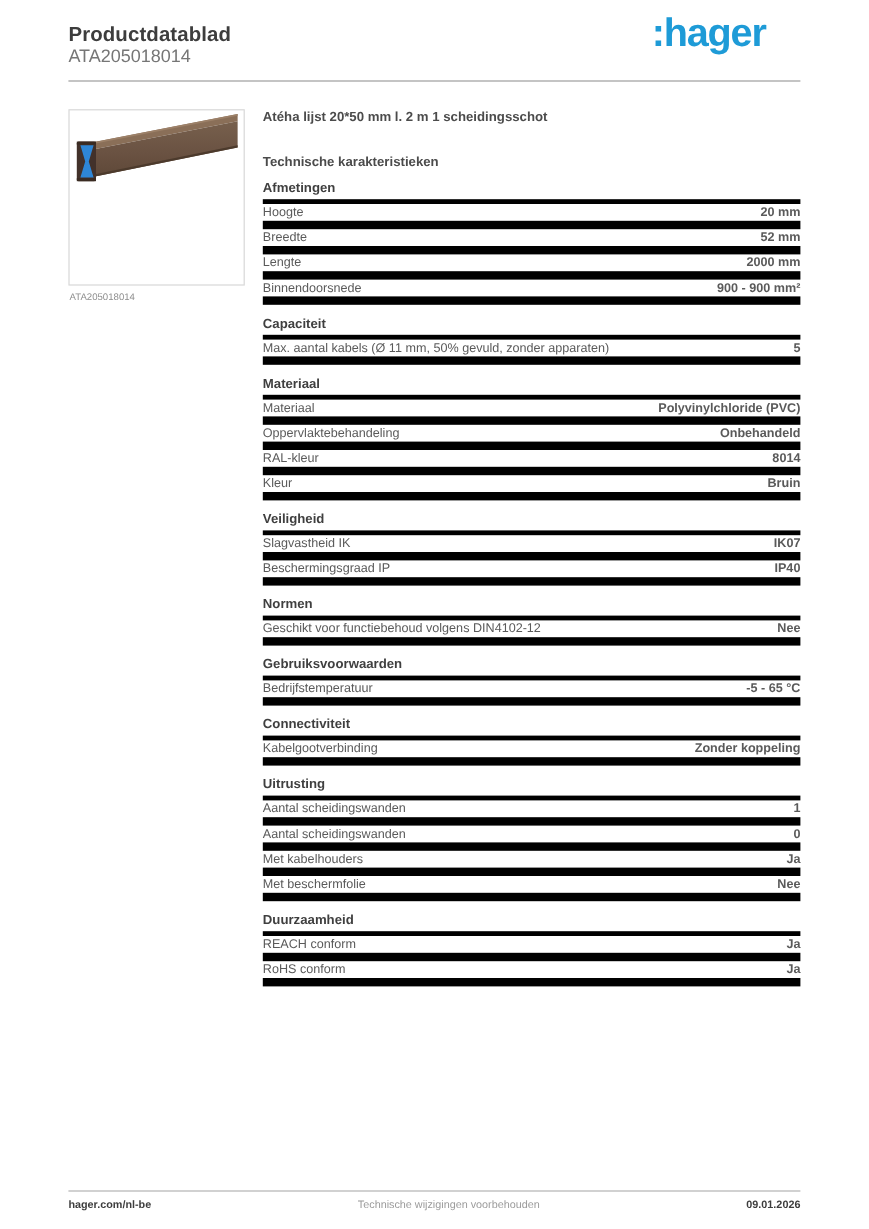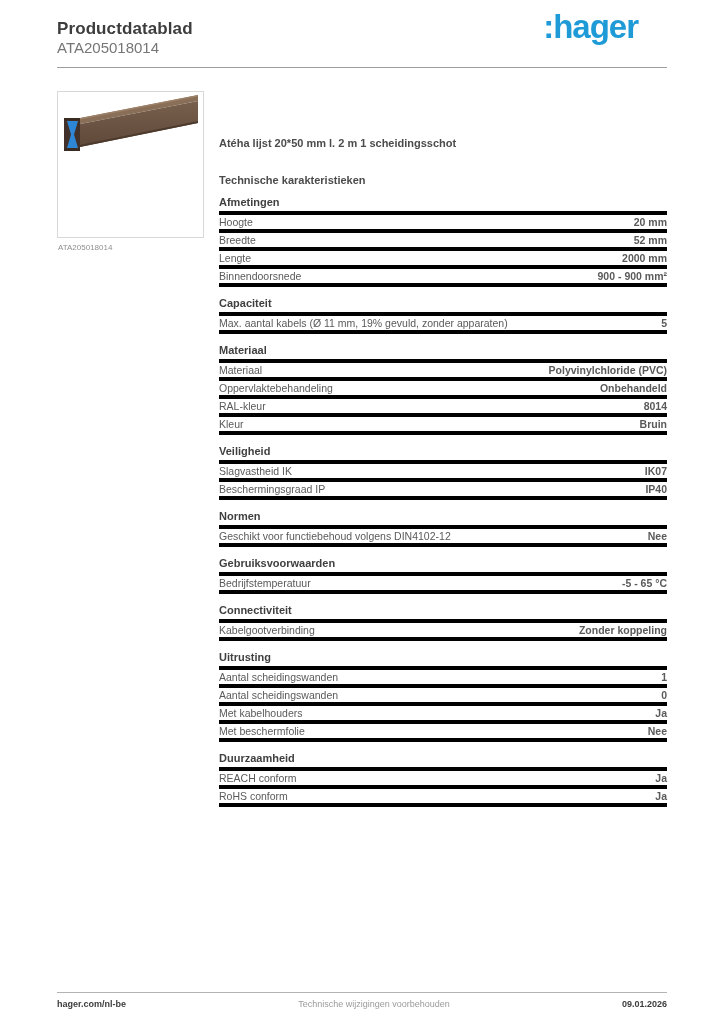--- a/index.html
+++ b/index.html
@@ -10,25 +10,25 @@
   
   .doc-title{position:absolute;left:57px;top:19px;font-size:17px;font-weight:bold;color:#3d3d3d;letter-spacing:.1px;}
   .doc-ref{position:absolute;left:57px;top:39px;font-size:15px;color:#767676;}
   .logo{position:absolute;right:62px;top:8px;font-size:33px;font-weight:bold;color:#1e9bd7;letter-spacing:-1px;}
   .header-rule{position:absolute;left:57px;top:67px;width:610px;height:1px;background:#9d9d9d;}
   
   .image-box{position:absolute;left:57px;top:91px;width:147px;height:147px;border:1px solid #d8d8d8;background:#fff;box-sizing:border-box;}
   .image-caption{position:absolute;left:58px;top:243px;font-size:8px;color:#8f8f8f;}
   
   .content{position:absolute;left:219px;top:92px;width:448px;}
-  .product-title{font-size:11px;font-weight:bold;color:#4b4b4b;line-height:13px;margin-top:45px;}
+  .product-title{font-size:11px;font-weight:bold;color:#4b4b4b;line-height:13px;}
   .tech-title{margin-top:24px;font-size:11px;font-weight:bold;color:#4b4b4b;}
   .section{margin-top:10px;}
   .sec-heading{font-size:11px;font-weight:bold;color:#3f3f3f;padding-bottom:3px;border-bottom:4px solid #000000;}
-  .row{display:flex;justify-content:space-between;align-items:center;height:14px;border-bottom:4px solid #000000;font-size:10.5px;color:#5a5a5a;}
+  .row{display:flex;justify-content:space-between;align-items:center;height:14px;border-bottom:7px solid #000000;font-size:10.5px;color:#5a5a5a;}
   .cell-label{white-space:nowrap;}
   .cell-value{white-space:nowrap;text-align:right;font-weight:bold;}
   
   .footer-rule{position:absolute;left:57px;top:992px;width:610px;height:1px;background:#b3b3b3;}
   .footer{position:absolute;left:57px;top:999px;width:610px;display:flex;justify-content:space-between;align-items:flex-start;font-size:9px;}
   .footer-left{font-weight:bold;color:#3d3d3d;cursor:pointer;}
   .footer-center{color:#9b9b9b;}
   .footer-right{font-weight:bold;color:#3d3d3d;}
 </style>
 </head>
@@ -84,21 +84,21 @@
             <div class="cell-value">2000 mm</div>
           </div>
           <div class="row">
             <div class="cell-label">Binnendoorsnede</div>
             <div class="cell-value">900 - 900 mm²</div>
           </div>
         </div>
         <div class="section">
           <div class="sec-heading">Capaciteit</div>
           <div class="row">
-            <div class="cell-label">Max. aantal kabels (Ø 11 mm, 19% gevuld, zonder apparaten)</div>
+            <div class="cell-label">Max. aantal kabels (Ø 11 mm, 50% gevuld, zonder apparaten)</div>
             <div class="cell-value">5</div>
           </div>
         </div>
         <div class="section">
           <div class="sec-heading">Materiaal</div>
           <div class="row">
             <div class="cell-label">Materiaal</div>
             <div class="cell-value">Polyvinylchloride (PVC)</div>
           </div>
           <div class="row">

